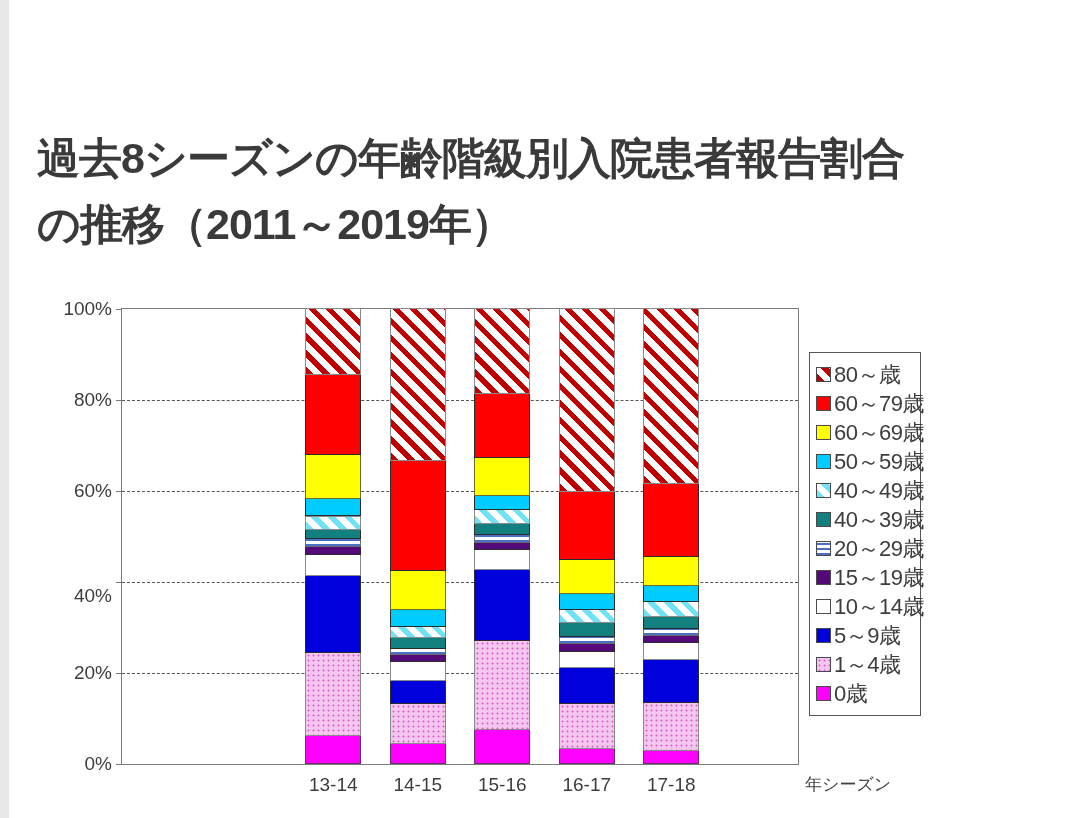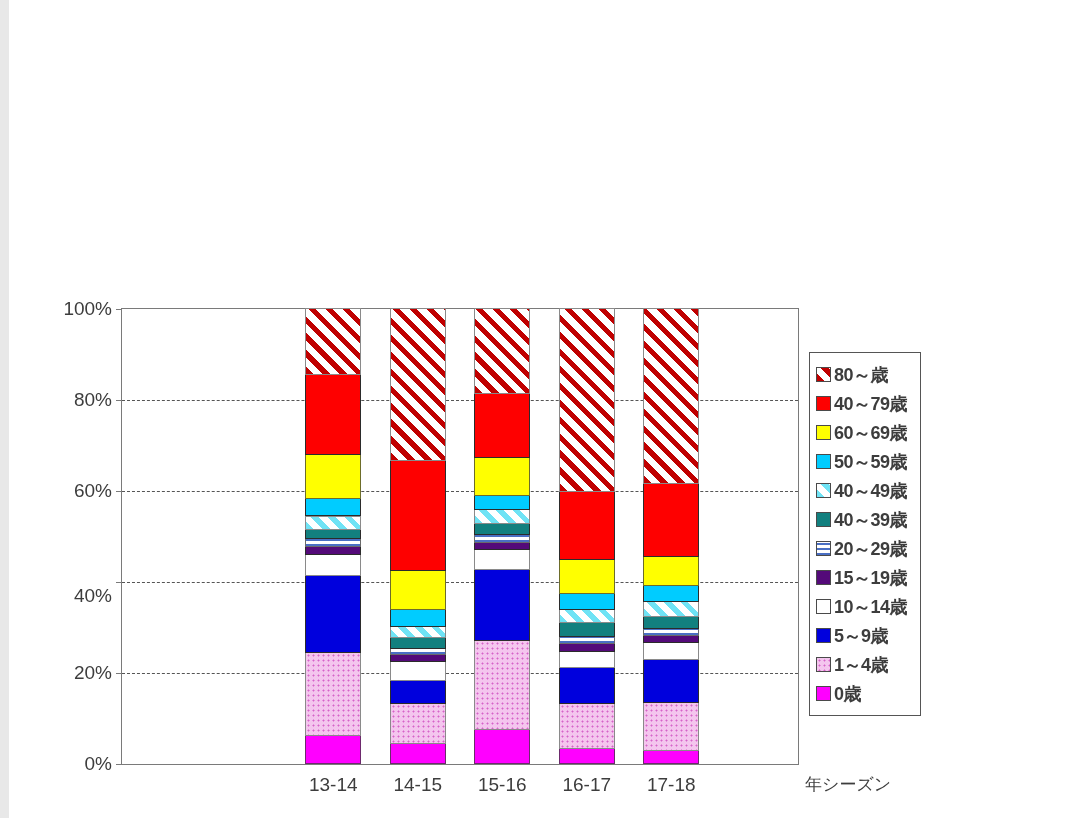--- a/index.html
+++ b/index.html
@@ -177,35 +177,35 @@
   }
   .swatch {
     width: 15px;
     height: 15px;
     flex: none;
     margin-right: 3px;
     box-sizing: border-box;
     border: 1px solid #4a4a4a;
   }
   .legend-label {
-    font-size: 18px;
+    font-size: 22px;
     color: #3d3d3d;
     white-space: nowrap;
     letter-spacing: -0.5px;
-    font-weight: bold;
   }
 </style>
 </head>
 <body>
 
 <div class="page-left-strip"></div>
 
 <div class="slide">
 
 
+  <div class="subtitle">過去8シーズンの年齢階級別入院患者報告割合の推移（2011～2019年）</div>
 
   <div class="chart-area">
     <div class="plot" id="plot">
         <div class="ytick" style="top: 455px;"></div>
         <div class="ylabel" style="top: 455px;">0%</div>
         <div class="gridline" style="top: 364px;"></div>
         <div class="ytick" style="top: 364px;"></div>
         <div class="ylabel" style="top: 364px;">20%</div>
         <div class="gridline" style="top: 273px;"></div>
         <div class="ytick" style="top: 273px;"></div>
@@ -295,21 +295,21 @@
         </div>
       </div>
     <div class="axis-unit">年シーズン</div>
     <div class="legend" id="legend">
         <div class="legend-item">
           <span class="swatch f-80"></span>
           <span class="legend-label">80～歳</span>
         </div>
         <div class="legend-item">
           <span class="swatch f-70"></span>
-          <span class="legend-label">40～79歳</span>
+          <span class="legend-label">60～79歳</span>
         </div>
         <div class="legend-item">
           <span class="swatch f-60"></span>
           <span class="legend-label">60～69歳</span>
         </div>
         <div class="legend-item">
           <span class="swatch f-50"></span>
           <span class="legend-label">50～59歳</span>
         </div>
         <div class="legend-item">

